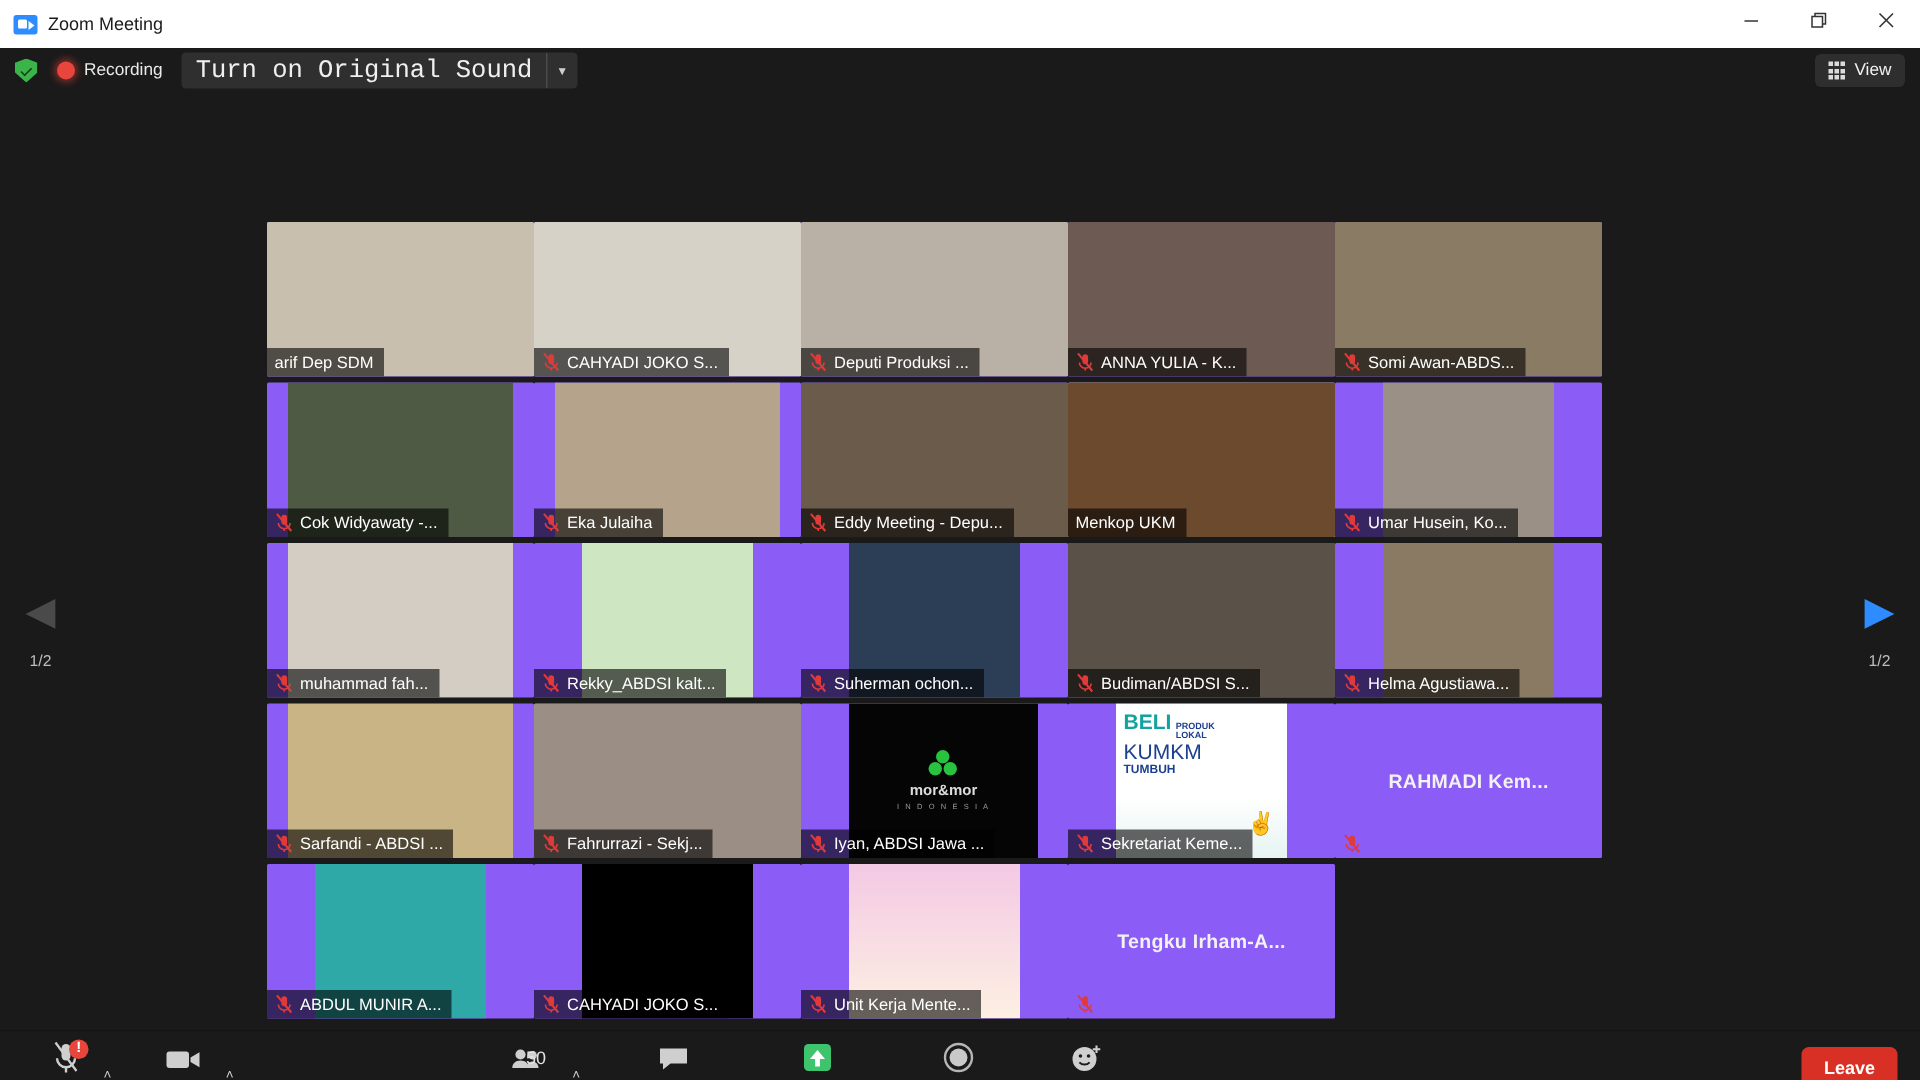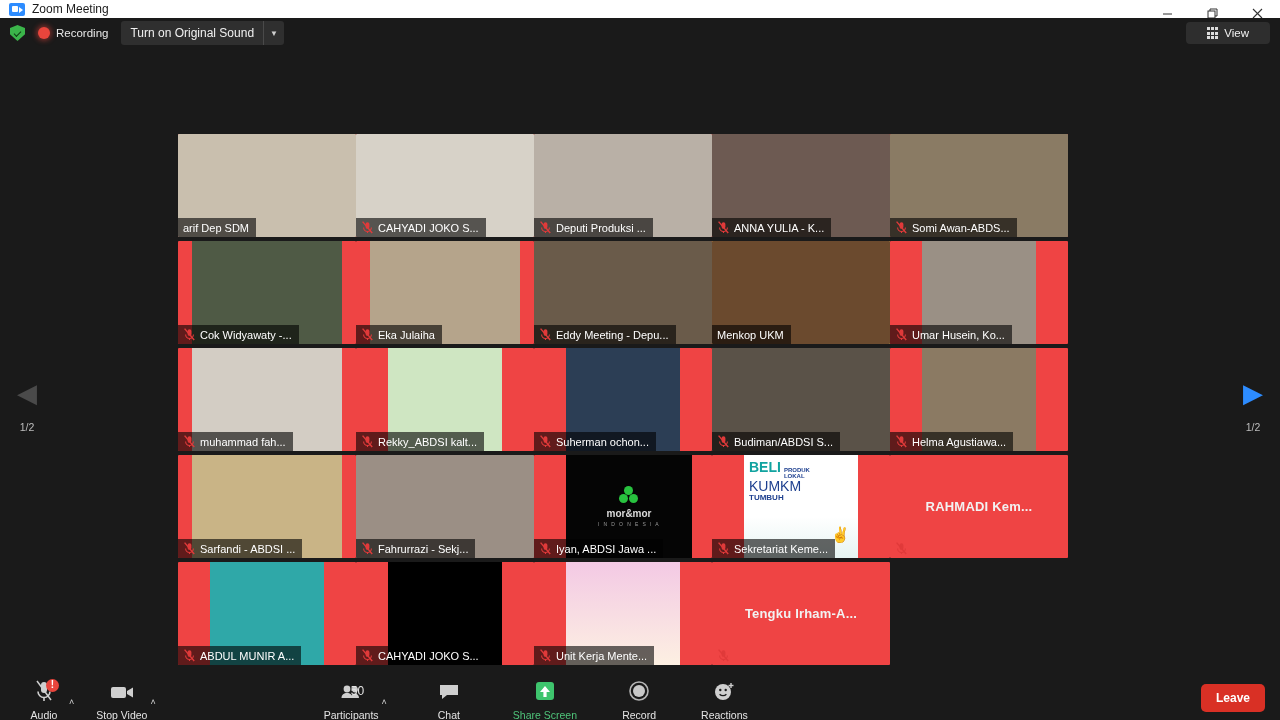--- a/index.html
+++ b/index.html
@@ -4,21 +4,21 @@
 <style>
   * { box-sizing: border-box; margin: 0; padding: 0; }
   html, body {
     width: 1280px; height: 720px;
     overflow: hidden;
     font-family: "Liberation Sans", sans-serif;
     background: #000;
   }
   
   .titlebar {
-    height: 18px; background: #ffffff; display: flex; align-items: center;
+    height: 32px; background: #ffffff; display: flex; align-items: center;
     position: relative;
   }
   .tb-icon {
     width: 16px; height: 13px; margin-left: 9px; margin-right: 7px;
     background: #2d8cff; border-radius: 2px; position: relative; flex: none;
   }
   .tb-icon::after {
     content: ""; position: absolute; left: 3px; top: 3.5px;
     width: 6px; height: 6px; background: #fff; border-radius: 1px;
   }
@@ -53,31 +53,32 @@
   .rec-dot {
     width: 12px; height: 12px; border-radius: 50%; background: #e8453c;
     box-shadow: 0 0 5px 2px rgba(232,69,60,.45); flex: none;
   }
   .rec-label { font-size: 11.5px; color: #e8e8e8; }
   .orig-sound {
     margin-left: 13px; height: 24px; display: flex; align-items: stretch;
     background: #2f2f2f; border-radius: 3px; overflow: hidden;
   }
   .orig-sound .os-text {
-    font-size: 12px; color: #f0f0f0; display: flex; align-items: center;
+    font-size: 17px; color: #f0f0f0; display: flex; align-items: center;
     padding: 5px 9px;
+    font-family: Liberation Mono, monospace;
   }
   .orig-sound .os-div { width: 1px; background: #4a4a4a; }
   .orig-sound .os-caret {
     width: 20px; display: flex; align-items: center; justify-content: center;
     color: #cfcfcf; font-size: 8px;
   }
   .view-btn {
     position: absolute; right: 10px; top: 4px; height: 22px;
-    display: flex; align-items: center; gap: 6px; padding: 0 21px;
+    display: flex; align-items: center; gap: 6px; padding: 0 9px;
     background: #2e2e2e; border-radius: 4px;
   }
   .view-grid {
     display: grid; grid-template-columns: repeat(3, 3px); grid-template-rows: repeat(3, 3px);
     gap: 1.2px;
   }
   .view-grid i { background: #dcdcdc; display: block; }
   .view-label { font-size: 11.5px; color: #f0f0f0; }
   
   .stage {
@@ -98,21 +99,21 @@
   .grid {
     position: absolute; left: 178px; top: 86px;
     display: grid; grid-template-columns: repeat(5, 178px);
     grid-auto-rows: 107px;
   }
   .tile {
     width: 178px; height: 107px; position: relative; padding: 0 0 0 0;
   }
   .tile-inner {
     position: absolute; left: 0; top: 0; width: 178px; height: 103px;
-    background: #ef4444; overflow: hidden; border-radius: 1px;
+    background: #8b5cf6; overflow: hidden; border-radius: 1px;
   }
   .tile.active .tile-inner { box-shadow: inset 0 0 0 2px #d7e74a; padding-left: 32px; }
   .vid { position: absolute; inset: 0; overflow: hidden; }
   .namebar {
     position: absolute; left: 0; bottom: 0; height: 19px;
     background: rgba(0,0,0,0.60); display: flex; align-items: center;
     padding: 0 7px 0 5px; max-width: 176px;
   }
   .namebar.noshade { background: transparent; }
   .mute {

